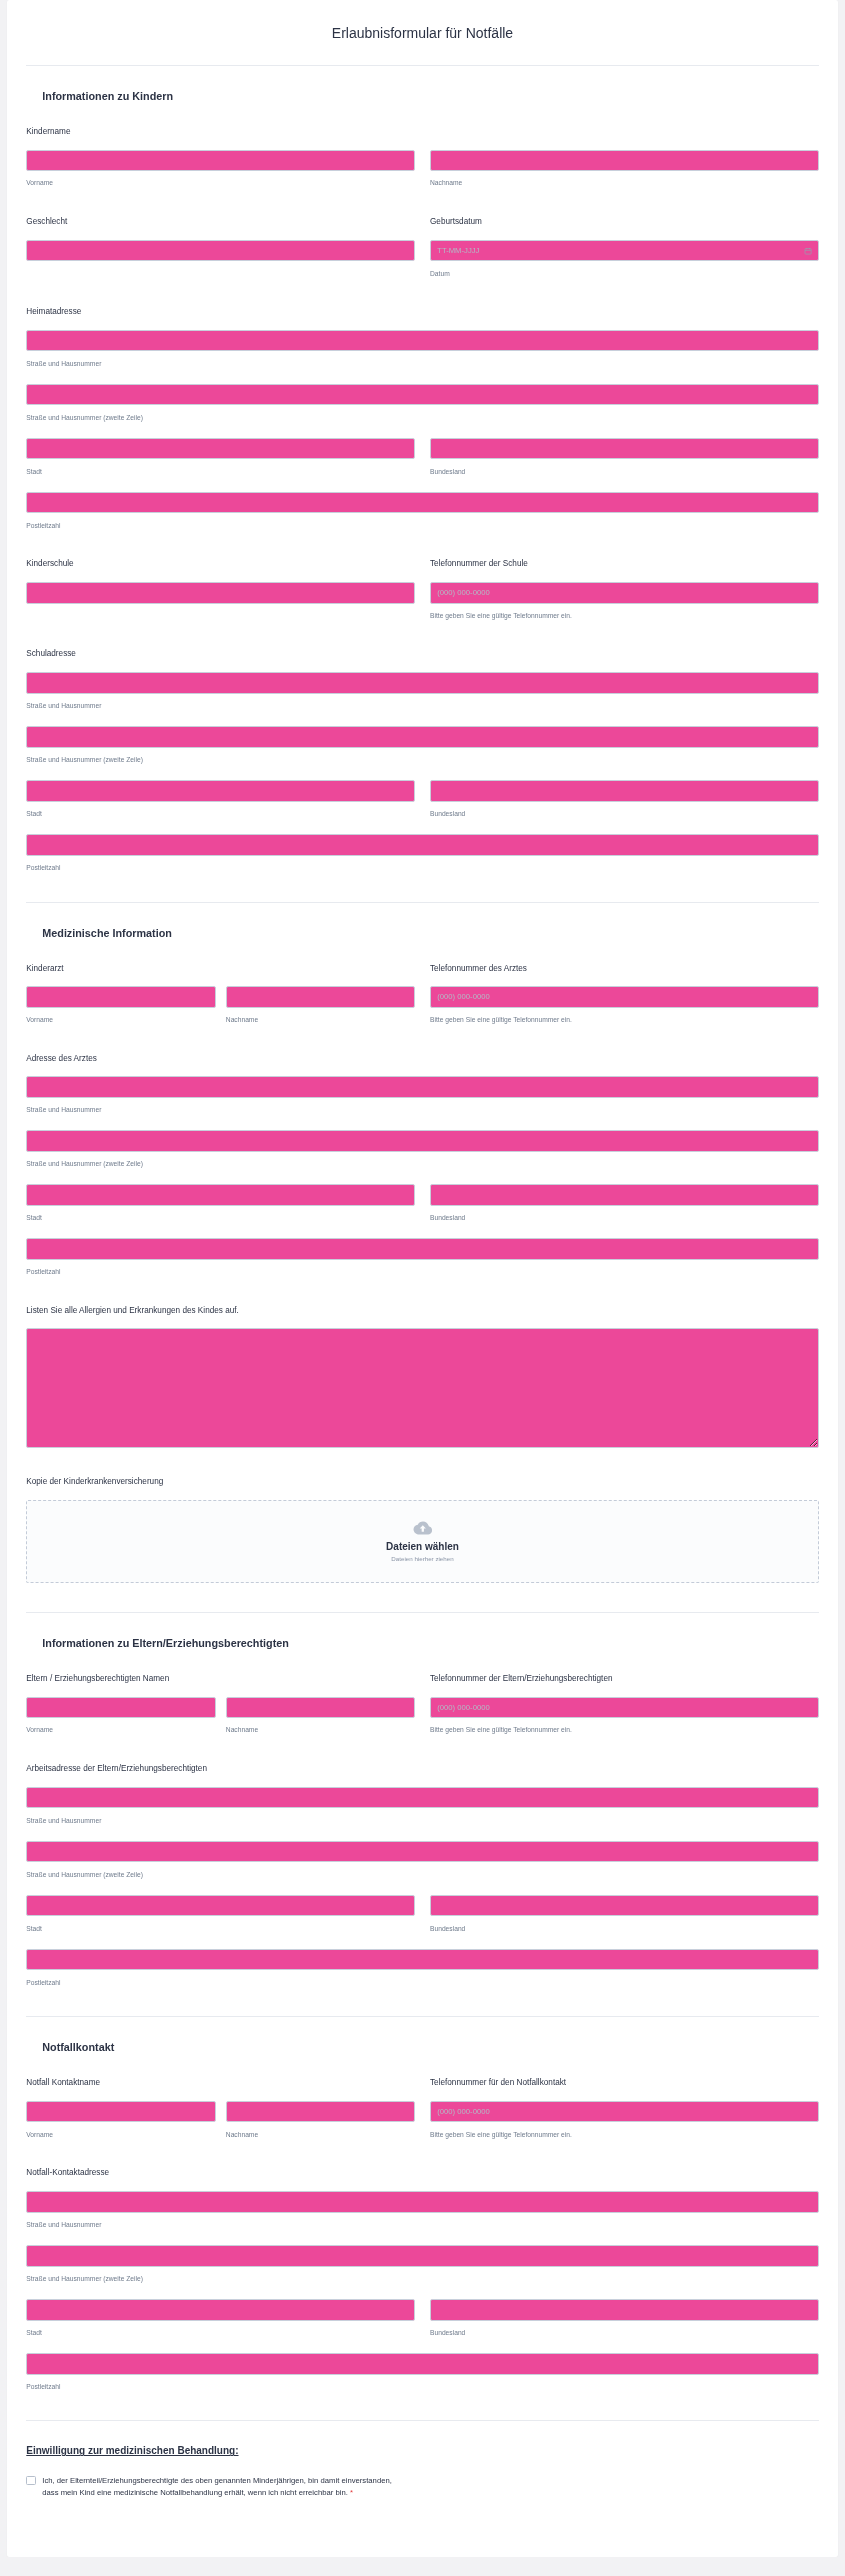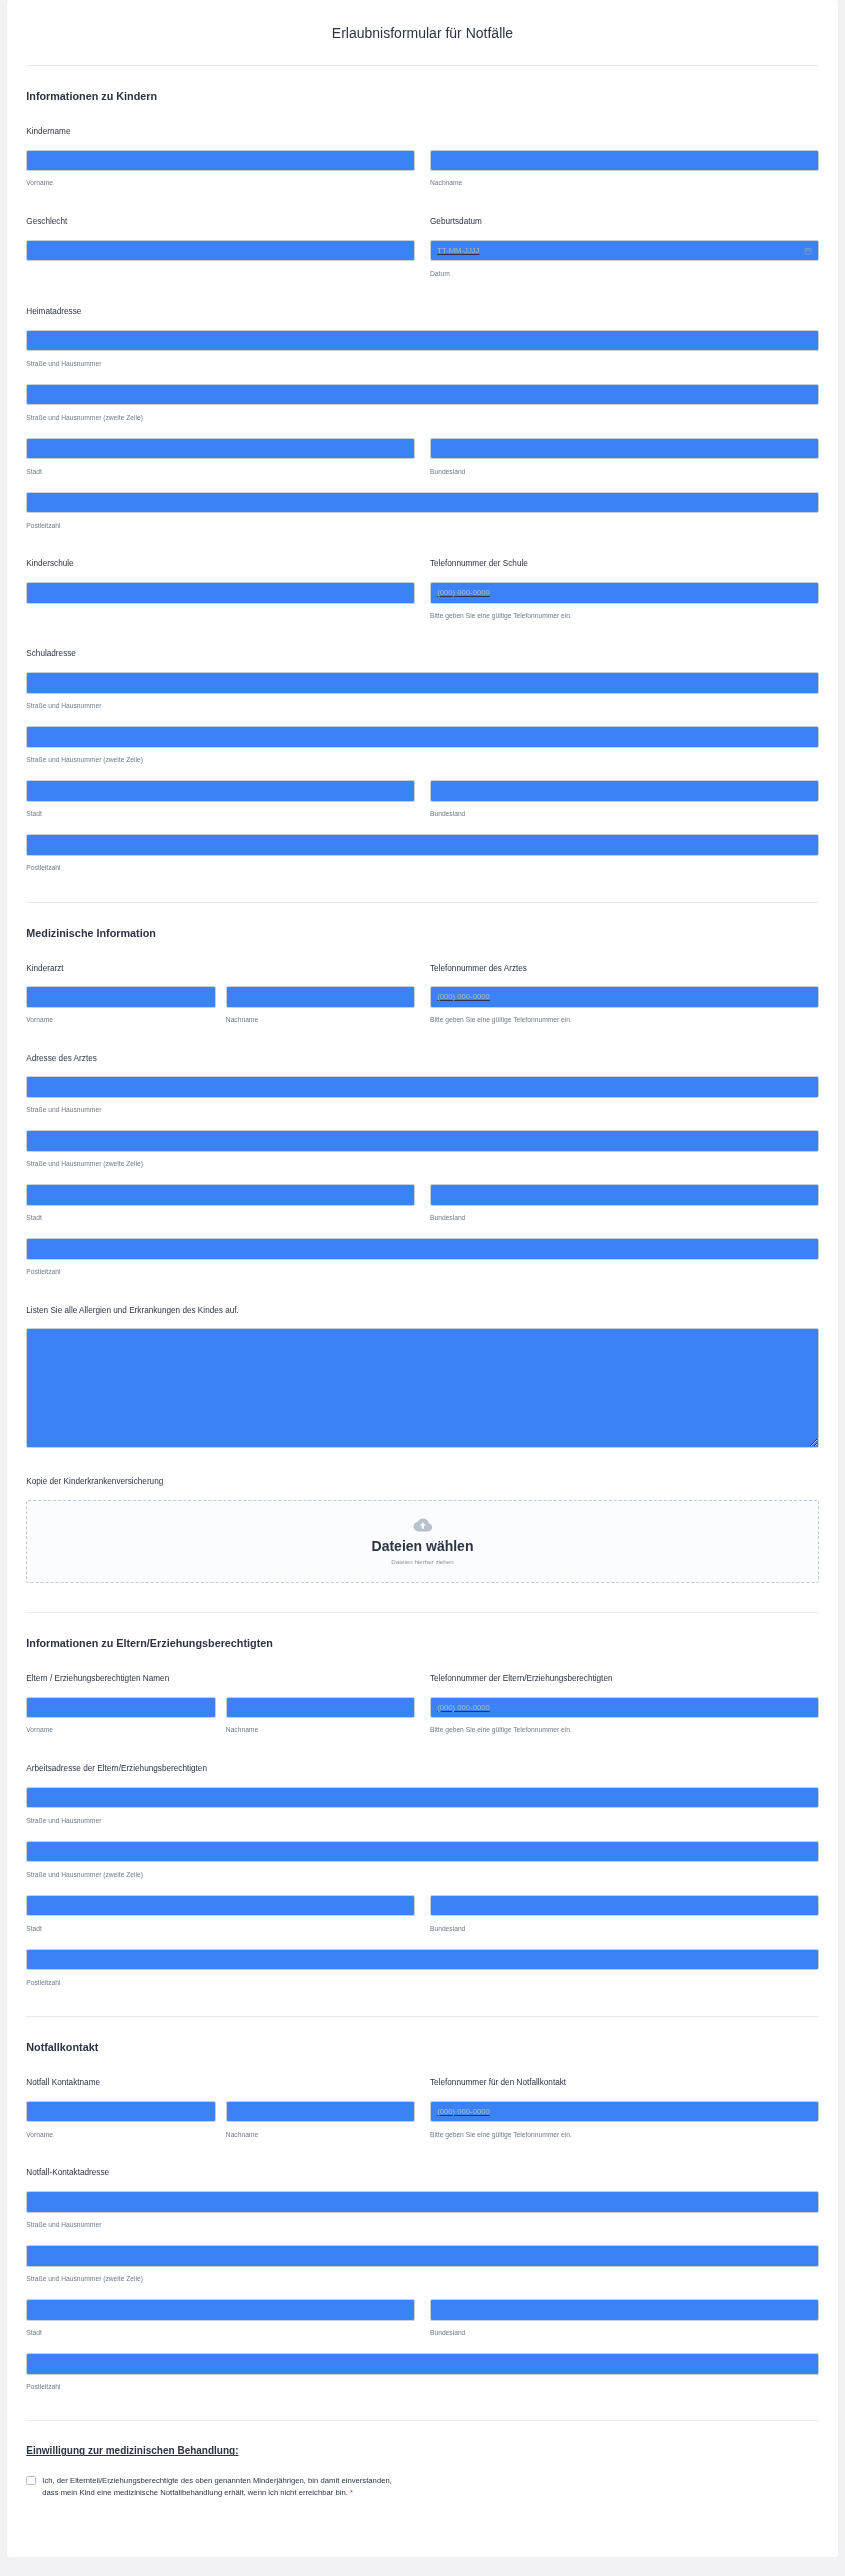--- a/index.html
+++ b/index.html
@@ -4,45 +4,45 @@
 <style>
   :root { --accent:#2aa44e; }
   * { box-sizing:border-box; }
   html,body { margin:0; padding:0; }
   body { background:#f2f2f4; font-family:"Liberation Sans", sans-serif; color:#2c3345; }
   .card { background:#fff; margin:0 6.7px; padding:25px 19.6px 31px; border-radius:2.1px; box-shadow:0 0.5px 1.5px rgba(0,0,0,.05); }
 
   .form-title { text-align:center; font-size:14px; font-weight:400; color:#2c3345; margin:0 0 24px; }
 
   .divider { border-top:0.5px solid #e7eaef; margin:0 0 24px; }
-  .section-title { font-size:10.8px; font-weight:700; color:#2c3345; margin:0 0 25px; }
+  .section-title { font-size:10.8px; font-weight:700; color:#2c3345; margin:0 16px 25px; }
 
   .field { margin-bottom:29px; }
   .flabel { display:block; font-size:8.2px; font-weight:500; color:#2c3345; margin-bottom:12.4px; line-height:1.25; }
   .row { display:flex; gap:15px; }
   .col { flex:1; min-width:0; }
   .innerrow { display:flex; gap:10.3px; }
   .innerrow .col2 { flex:1; min-width:0; }
 
   .in { width:100%; height:21.6px; border:0.5px solid #c8cfdb; border-radius:2.1px; padding:0 6.2px;
-        font-size:7.7px; color:#2c3345; background:#3b82f6; font-family:inherit;text-decoration:underline; }
+        font-size:7.7px; color:#2c3345; background:#ec4899; font-family:inherit; }
   .in::placeholder { color:#b2bac6; }
   textarea.in { height:120px; padding:6.2px; resize:vertical; display:block; }
 
   .sub { font-size:6.7px; color:#6f7b8c; margin-top:8.2px; line-height:1.3; }
   .addr-row { margin-bottom:15.5px; }
   .addr-row.last { margin-bottom:0; }
 
   .date-wrap { position:relative; }
   .date-wrap .in { padding-right:21.6px; }
   .cal { position:absolute; right:6.2px; top:50%; transform:translateY(-50%); display:flex; cursor:pointer; }
 
   .upload-box { border:0.5px dashed #c3cbd8; border-radius:2.1px; background:#fbfcfd; height:83px;
                 display:flex; flex-direction:column; align-items:center; justify-content:center; gap:3.6px; cursor:pointer; }
-  .upload-title { font-size:14px; font-weight:700; color:#2c3345; }
+  .upload-title { font-size:10px; font-weight:700; color:#2c3345; }
   .upload-hint { font-size:6.2px; color:#8a94a6; }
 
   .consent-heading { display:inline-block; font-size:10px; font-weight:700; text-decoration:underline;
                      color:#2c3345; margin:0 0 18.5px; }
   .consent-row { display:flex; gap:6.7px; margin-bottom:27px; max-width:381px; }
   .checkbox { width:9.3px; height:9.3px; border:0.5px solid #b6bfcc; border-radius:1.5px; flex:0 0 auto;
               margin-top:1px; background:#fff; cursor:pointer; }
   .consent-text { font-size:7.7px; color:#2c3345; line-height:1.55; }
   .req { color:#e23b3b; }
 </style>

